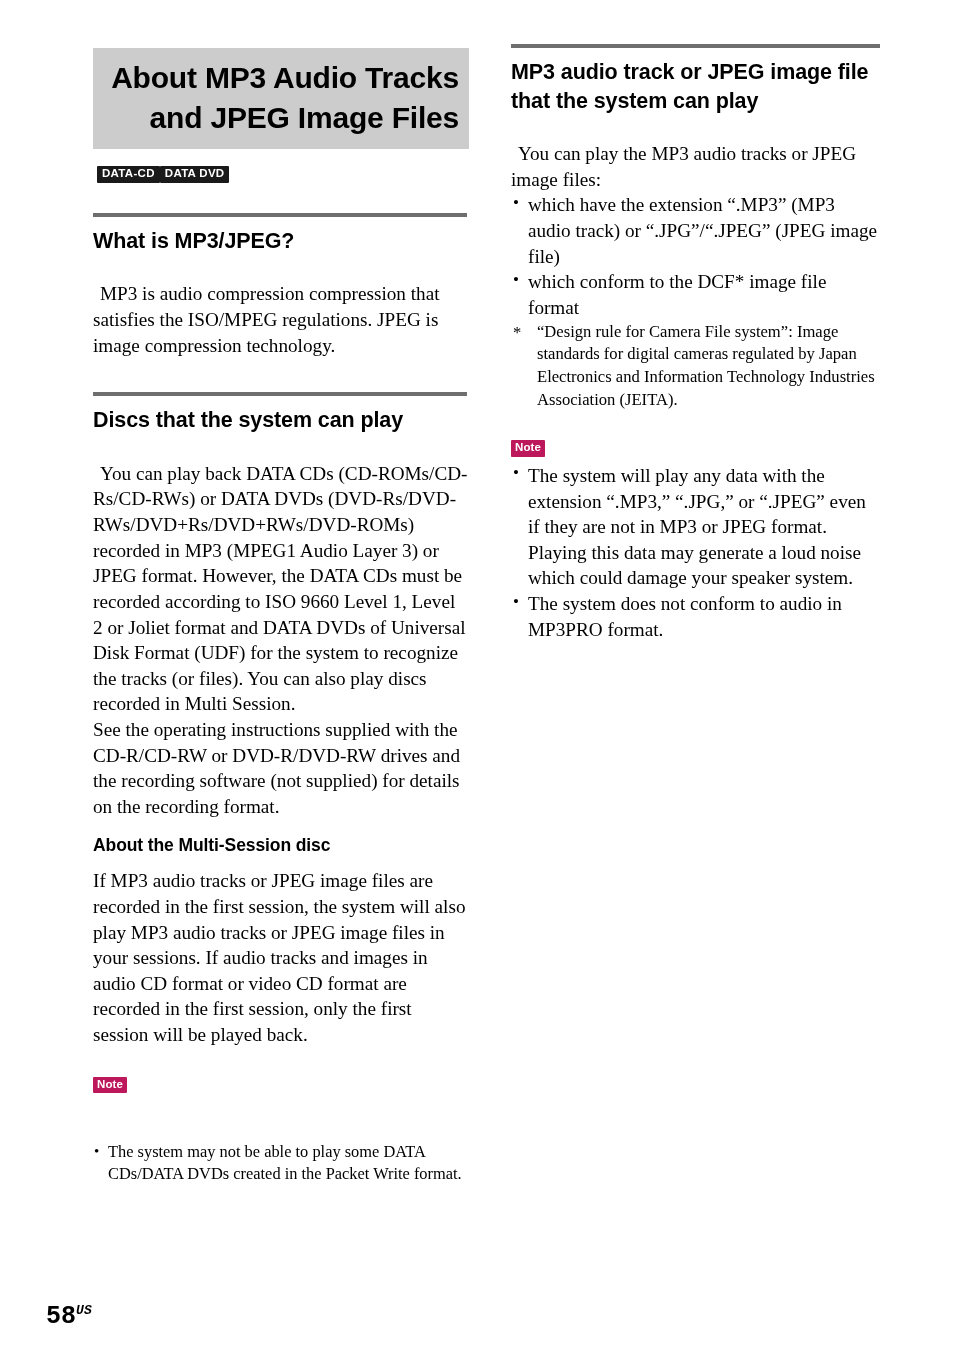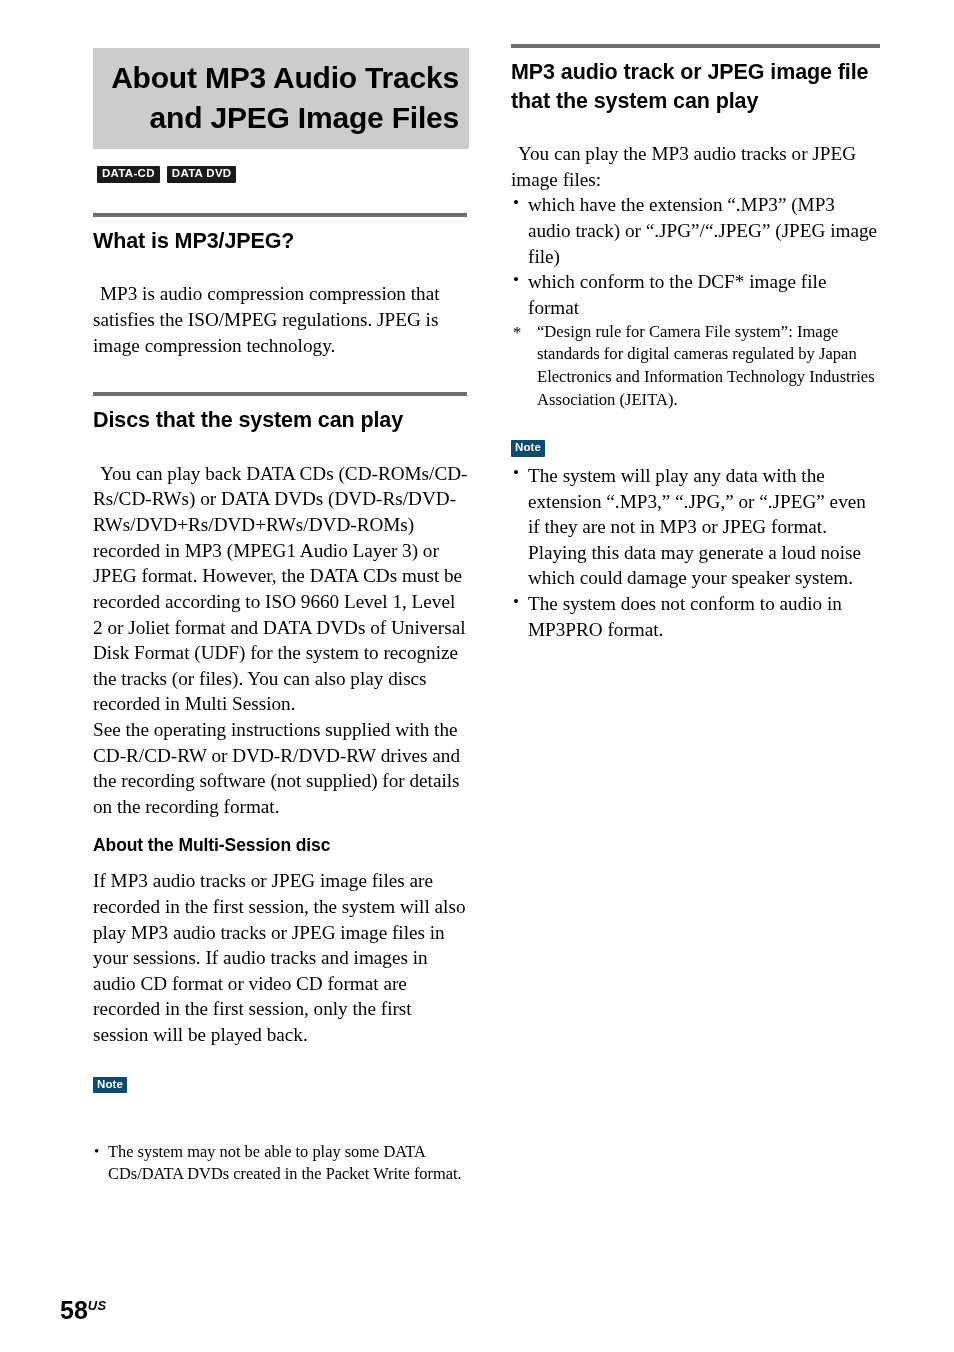--- a/index.html
+++ b/index.html
@@ -50,21 +50,21 @@
     line-height: 1.32;
     letter-spacing: -0.2px;
     color: #000;
   }
 
   
   .badge-row {
     margin-top: 17px;
     margin-bottom: 0;
     display: flex;
-    gap: 7px;
+    gap: 0;
     padding-left: 4px;
   }
   .disc-badge {
     background: #1a1a1a;
     color: #ffffff;
     font-family: "Liberation Sans", "DejaVu Sans", sans-serif;
     font-weight: bold;
     font-size: 11.5px;
     letter-spacing: 0.3px;
     padding: 2px 5px 3px 5px;
@@ -148,21 +148,21 @@
   }
   .footnote .mark {
     position: absolute;
     left: 2px;
     top: 1px;
   }
 
   
   .note-badge {
     display: inline-block;
-    background: #0c4a6e;
+    background: #be185d;
     color: #ffffff;
     font-family: "Liberation Sans", "DejaVu Sans", sans-serif;
     font-weight: bold;
     font-size: 11.5px;
     line-height: 1;
     padding: 2px 4px 3px 4px;
     letter-spacing: 0.1px;
     border-radius: 1px;
   }
 
@@ -172,27 +172,26 @@
   .sp-34 { height: 34px; }
   .sp-14 { height: 14px; }
   .sp-12 { height: 12px; }
   .sp-6  { height: 6px; }
   .sp-4  { height: 4px; }
 
   
   .footer {
     position: absolute;
     left: 46px;
-    bottom: 29px;
-    font-family: Liberation Sans, sans-serif;
+    bottom: 23px;
+    font-family: Liberation Mono, monospace;
     font-weight: bold;
     font-size: 25px;
     line-height: 1;
     color: #000;
-    margin-left: 14px;
   }
   .footer sup {
     font-size: 13px;
     font-style: italic;
     font-weight: bold;
     vertical-align: super;
     letter-spacing: 0.2px;
   }
 </style>
 </head>

